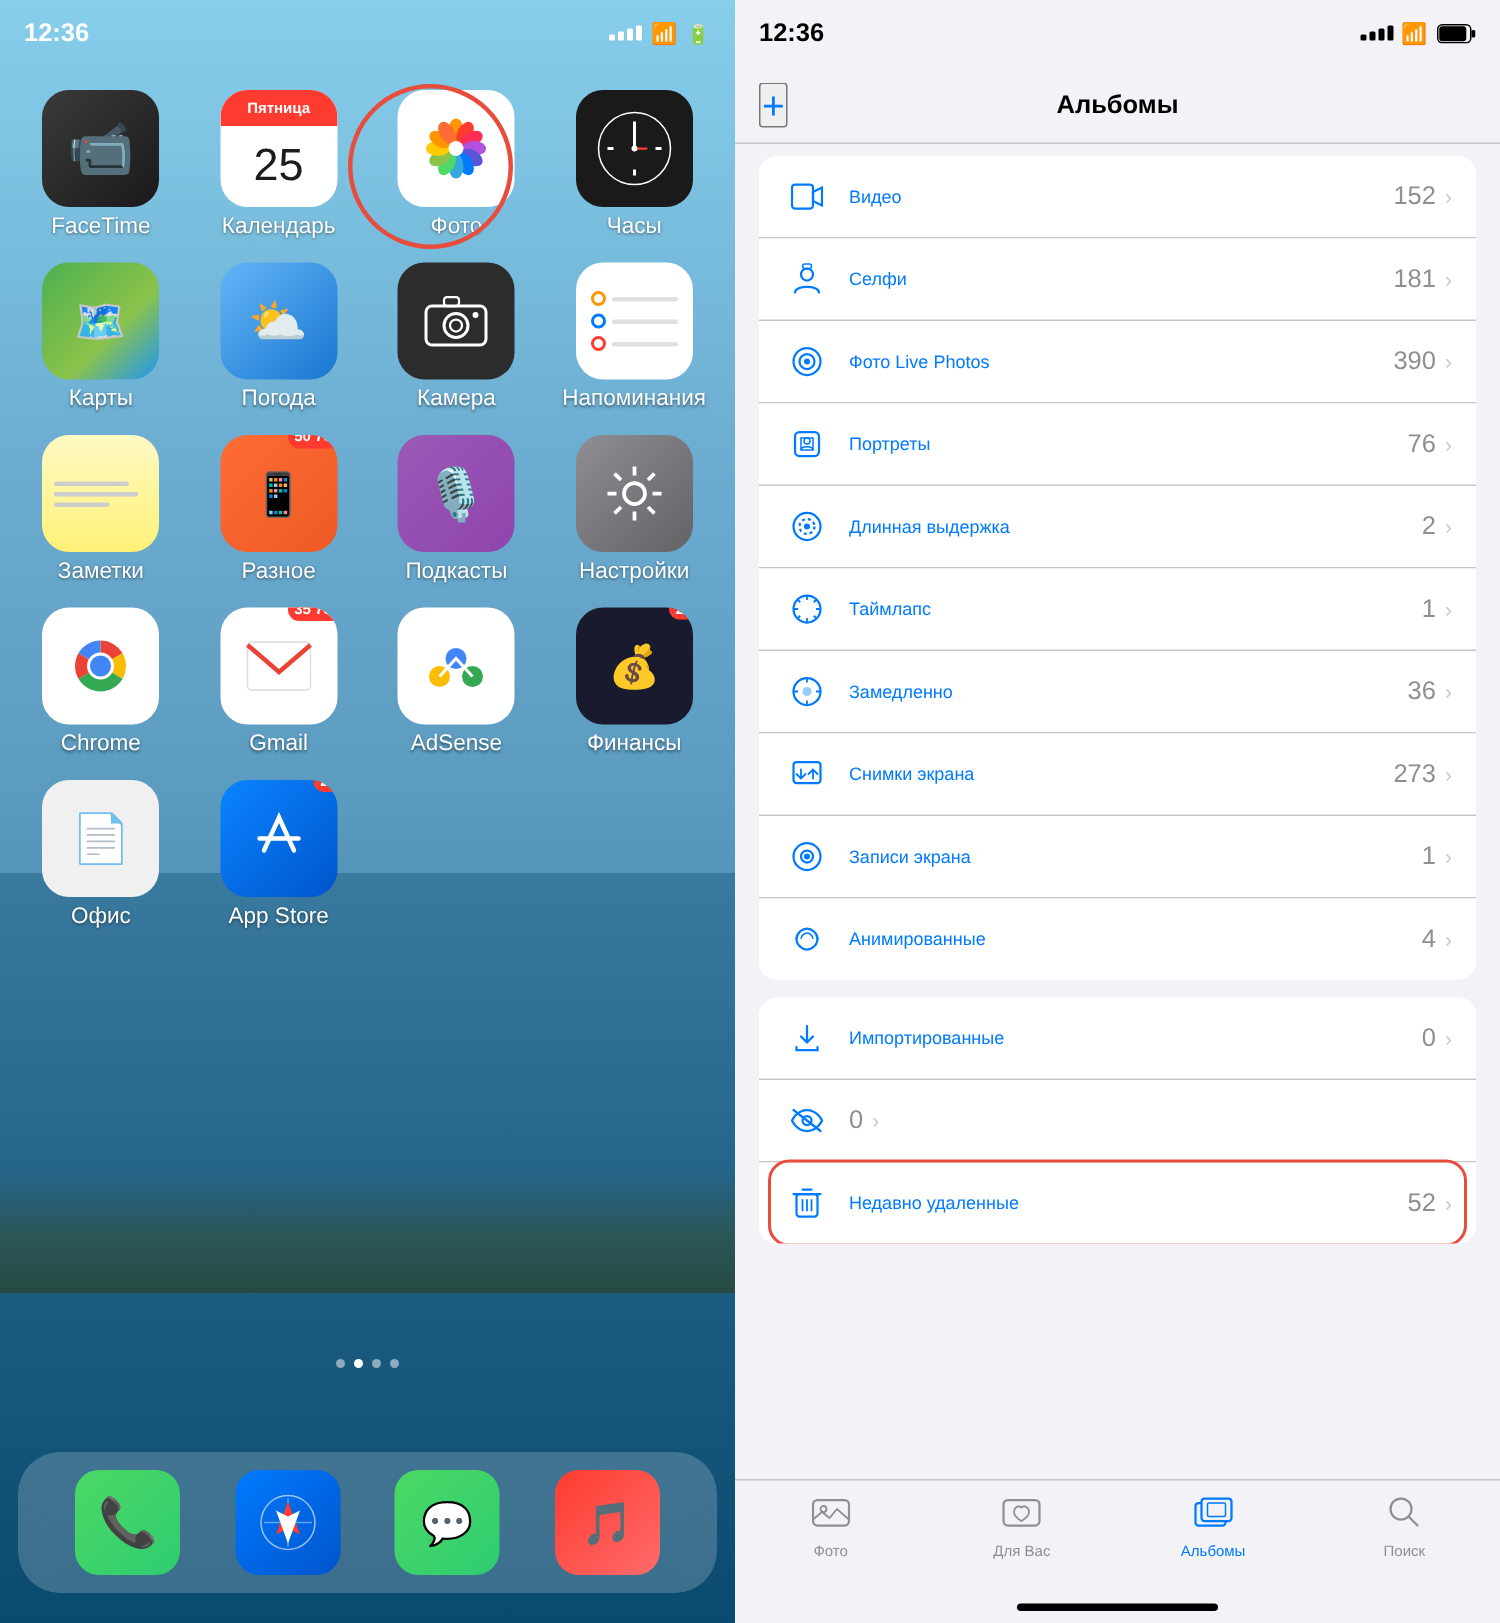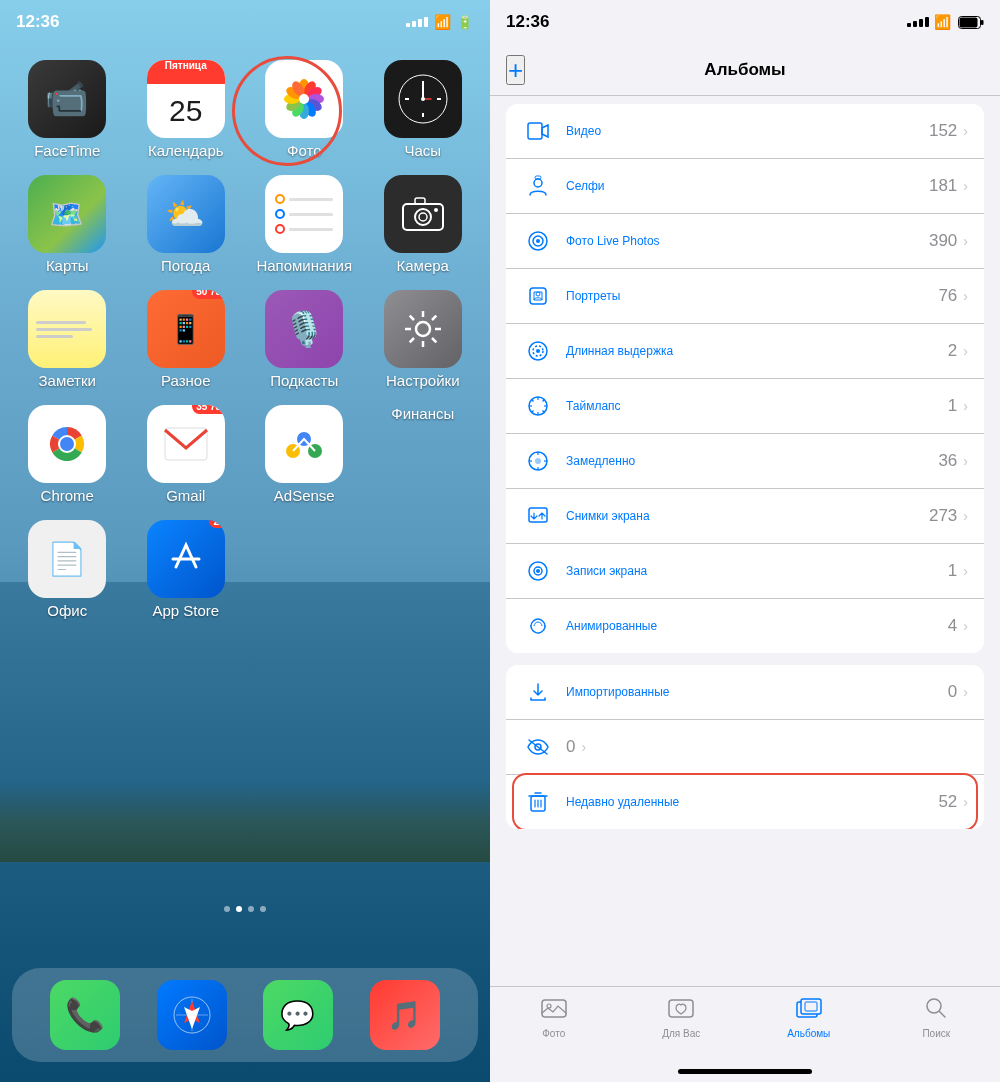--- a/index.html
+++ b/index.html
@@ -383,21 +383,21 @@
   <div class="app-grid">
 
     <div class="app-item">
       <div class="app-icon app-facetime">
           <span style="font-size:36px">📹</span>
         </div>
       <span class="app-label">FaceTime</span>
     </div>
     <div class="app-item">
       <div class="app-icon" style="background:#fff; flex-direction:column; padding:0; overflow:hidden;">
-        <div class="app-calendar-header" style="background:#ff3b30; width:100%; height:24px; display:flex; align-items:flex-start; justify-content:center; font-size:10px; color:#fff; font-weight:600;">
+        <div class="app-calendar-header" style="background:#ff3b30; width:100%; height:24px; display:flex; align-items:center; justify-content:center; font-size:10px; color:#fff; font-weight:600;">
           <span>Пятница</span>
         </div>
         <div style="flex:1; display:flex; align-items:center; justify-content:center;">
           <span class="app-calendar-day" style="font-size:30px; font-weight:300; color:#1c1c1e;">25</span>
         </div>
       </div>
       <span class="app-label">Календарь</span>
     </div>
     <div class="app-item">
       <div class="app-icon photos-icon">
@@ -447,50 +447,50 @@
       </div>
       <span class="app-label">Карты</span>
     </div>
     <div class="app-item">
       <div class="app-icon weather-bg">
         <span>⛅</span>
       </div>
       <span class="app-label">Погода</span>
     </div>
     <div class="app-item">
+      <div class="app-icon app-camera">
+        <svg width="44" height="36" viewBox="0 0 44 36" fill="none">
+          <rect x="2" y="8" width="40" height="26" rx="4" stroke="#fff" stroke-width="2" fill="none"></rect>
+          <circle cx="22" cy="21" r="8" stroke="#fff" stroke-width="2" fill="none"></circle>
+          <circle cx="22" cy="21" r="4" stroke="#fff" stroke-width="1.5" fill="none"></circle>
+          <rect x="14" y="2" width="10" height="6" rx="2" stroke="#fff" stroke-width="1.5" fill="none"></rect>
+          <circle cx="35" cy="14" r="2" fill="#fff"></circle>
+        </svg>
+      </div>
+      <span class="app-label">Камера</span>
+    </div>
+    <div class="app-item">
       <div class="app-icon" style="background:#fff; padding:10px;">
         <div style="width:100%; display:flex; flex-direction:column; gap:5px;">
           <div style="display:flex; align-items:center; gap:4px;">
             <div style="width:10px; height:10px; border-radius:50%; border:2px solid #ff9500;"></div>
             <div style="height:3px; flex:1; background:#e0e0e0; border-radius:2px;"></div>
           </div>
           <div style="display:flex; align-items:center; gap:4px;">
             <div style="width:10px; height:10px; border-radius:50%; border:2px solid #007aff;"></div>
             <div style="height:3px; flex:1; background:#e0e0e0; border-radius:2px;"></div>
           </div>
           <div style="display:flex; align-items:center; gap:4px;">
             <div style="width:10px; height:10px; border-radius:50%; border:2px solid #ff3b30;"></div>
             <div style="height:3px; flex:1; background:#e0e0e0; border-radius:2px;"></div>
           </div>
         </div>
       </div>
       <span class="app-label">Напоминания</span>
     </div>
-    <div class="app-item">
-      <div class="app-icon app-camera">
-        <svg width="44" height="36" viewBox="0 0 44 36" fill="none">
-          <rect x="2" y="8" width="40" height="26" rx="4" stroke="#fff" stroke-width="2" fill="none"></rect>
-          <circle cx="22" cy="21" r="8" stroke="#fff" stroke-width="2" fill="none"></circle>
-          <circle cx="22" cy="21" r="4" stroke="#fff" stroke-width="1.5" fill="none"></circle>
-          <rect x="14" y="2" width="10" height="6" rx="2" stroke="#fff" stroke-width="1.5" fill="none"></rect>
-          <circle cx="35" cy="14" r="2" fill="#fff"></circle>
-        </svg>
-      </div>
-      <span class="app-label">Камера</span>
-    </div>
 
     <div class="app-item">
       <div class="app-icon" style="background: linear-gradient(180deg, #fff9c4 0%, #fff176 100%); padding:8px; flex-direction:column; align-items:flex-start;">
         <div style="width:80%; height:3px; background:#ccc; border-radius:2px; margin-bottom:4px;"></div>
         <div style="width:90%; height:3px; background:#ccc; border-radius:2px; margin-bottom:4px;"></div>
         <div style="width:60%; height:3px; background:#ccc; border-radius:2px;"></div>
       </div>
       <span class="app-label">Заметки</span>
     </div>
     <div class="app-item">
@@ -558,20 +558,24 @@
 
           <circle cx="14" cy="32" r="7" fill="#fbbc04"></circle>
           <circle cx="25" cy="20" r="7" fill="#4285f4"></circle>
           <circle cx="36" cy="32" r="7" fill="#34a853"></circle>
           <path d="M14 32 L25 20 L36 32" fill="none" stroke="#fff" stroke-width="2"></path>
         </svg>
       </div>
       <span class="app-label">AdSense</span>
     </div>
     <div class="app-item">
+      <div class="app-icon" style="background:#1a1a2e; position:relative;">
+        <div class="badge" style="position:absolute; top:-6px; right:-6px; background:#ff3b30; color:#fff; font-size:11px; font-weight:700; border-radius:10px; padding:1px 5px; min-width:20px; text-align:center;">24</div>
+        <span style="font-size:28px;">💰</span>
+      </div>
       <span class="app-label">Финансы</span>
     </div>
 
     <div class="app-item">
       <div class="app-icon app-office">
         <span style="font-size:32px;">📄</span>
       </div>
       <span class="app-label" style="color:#fff">Офис</span>
     </div>
     <div class="app-item">

